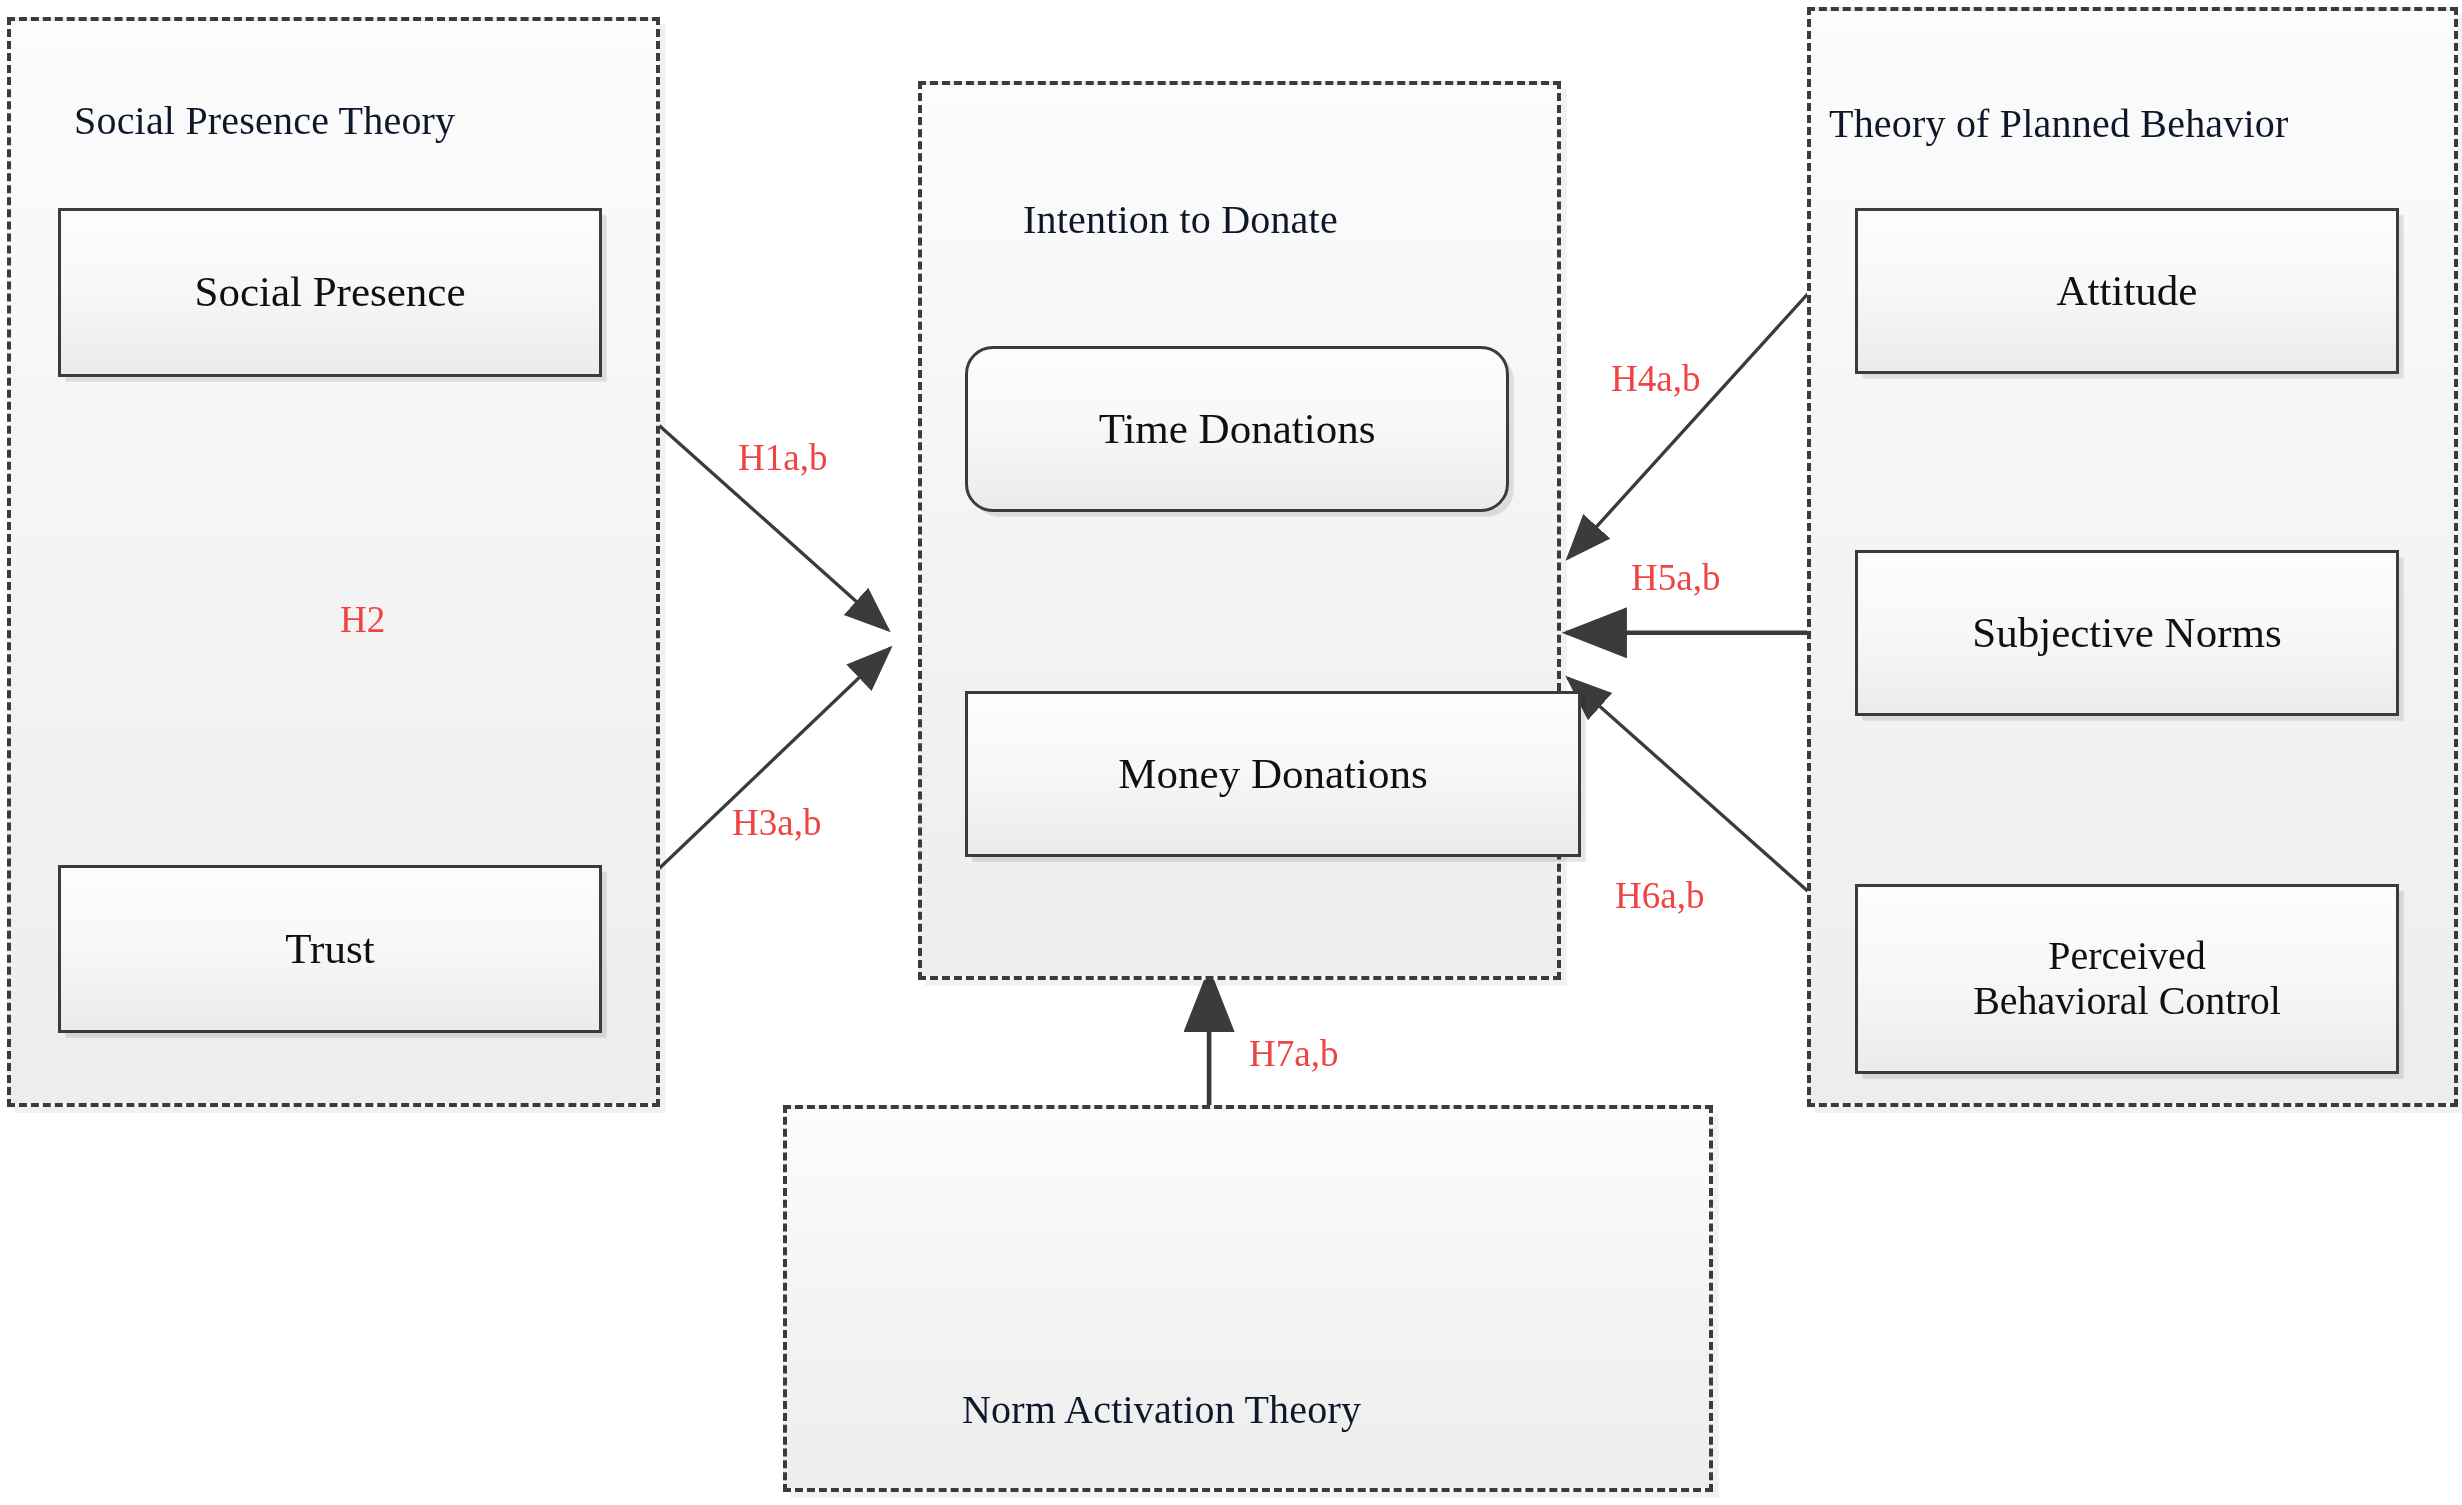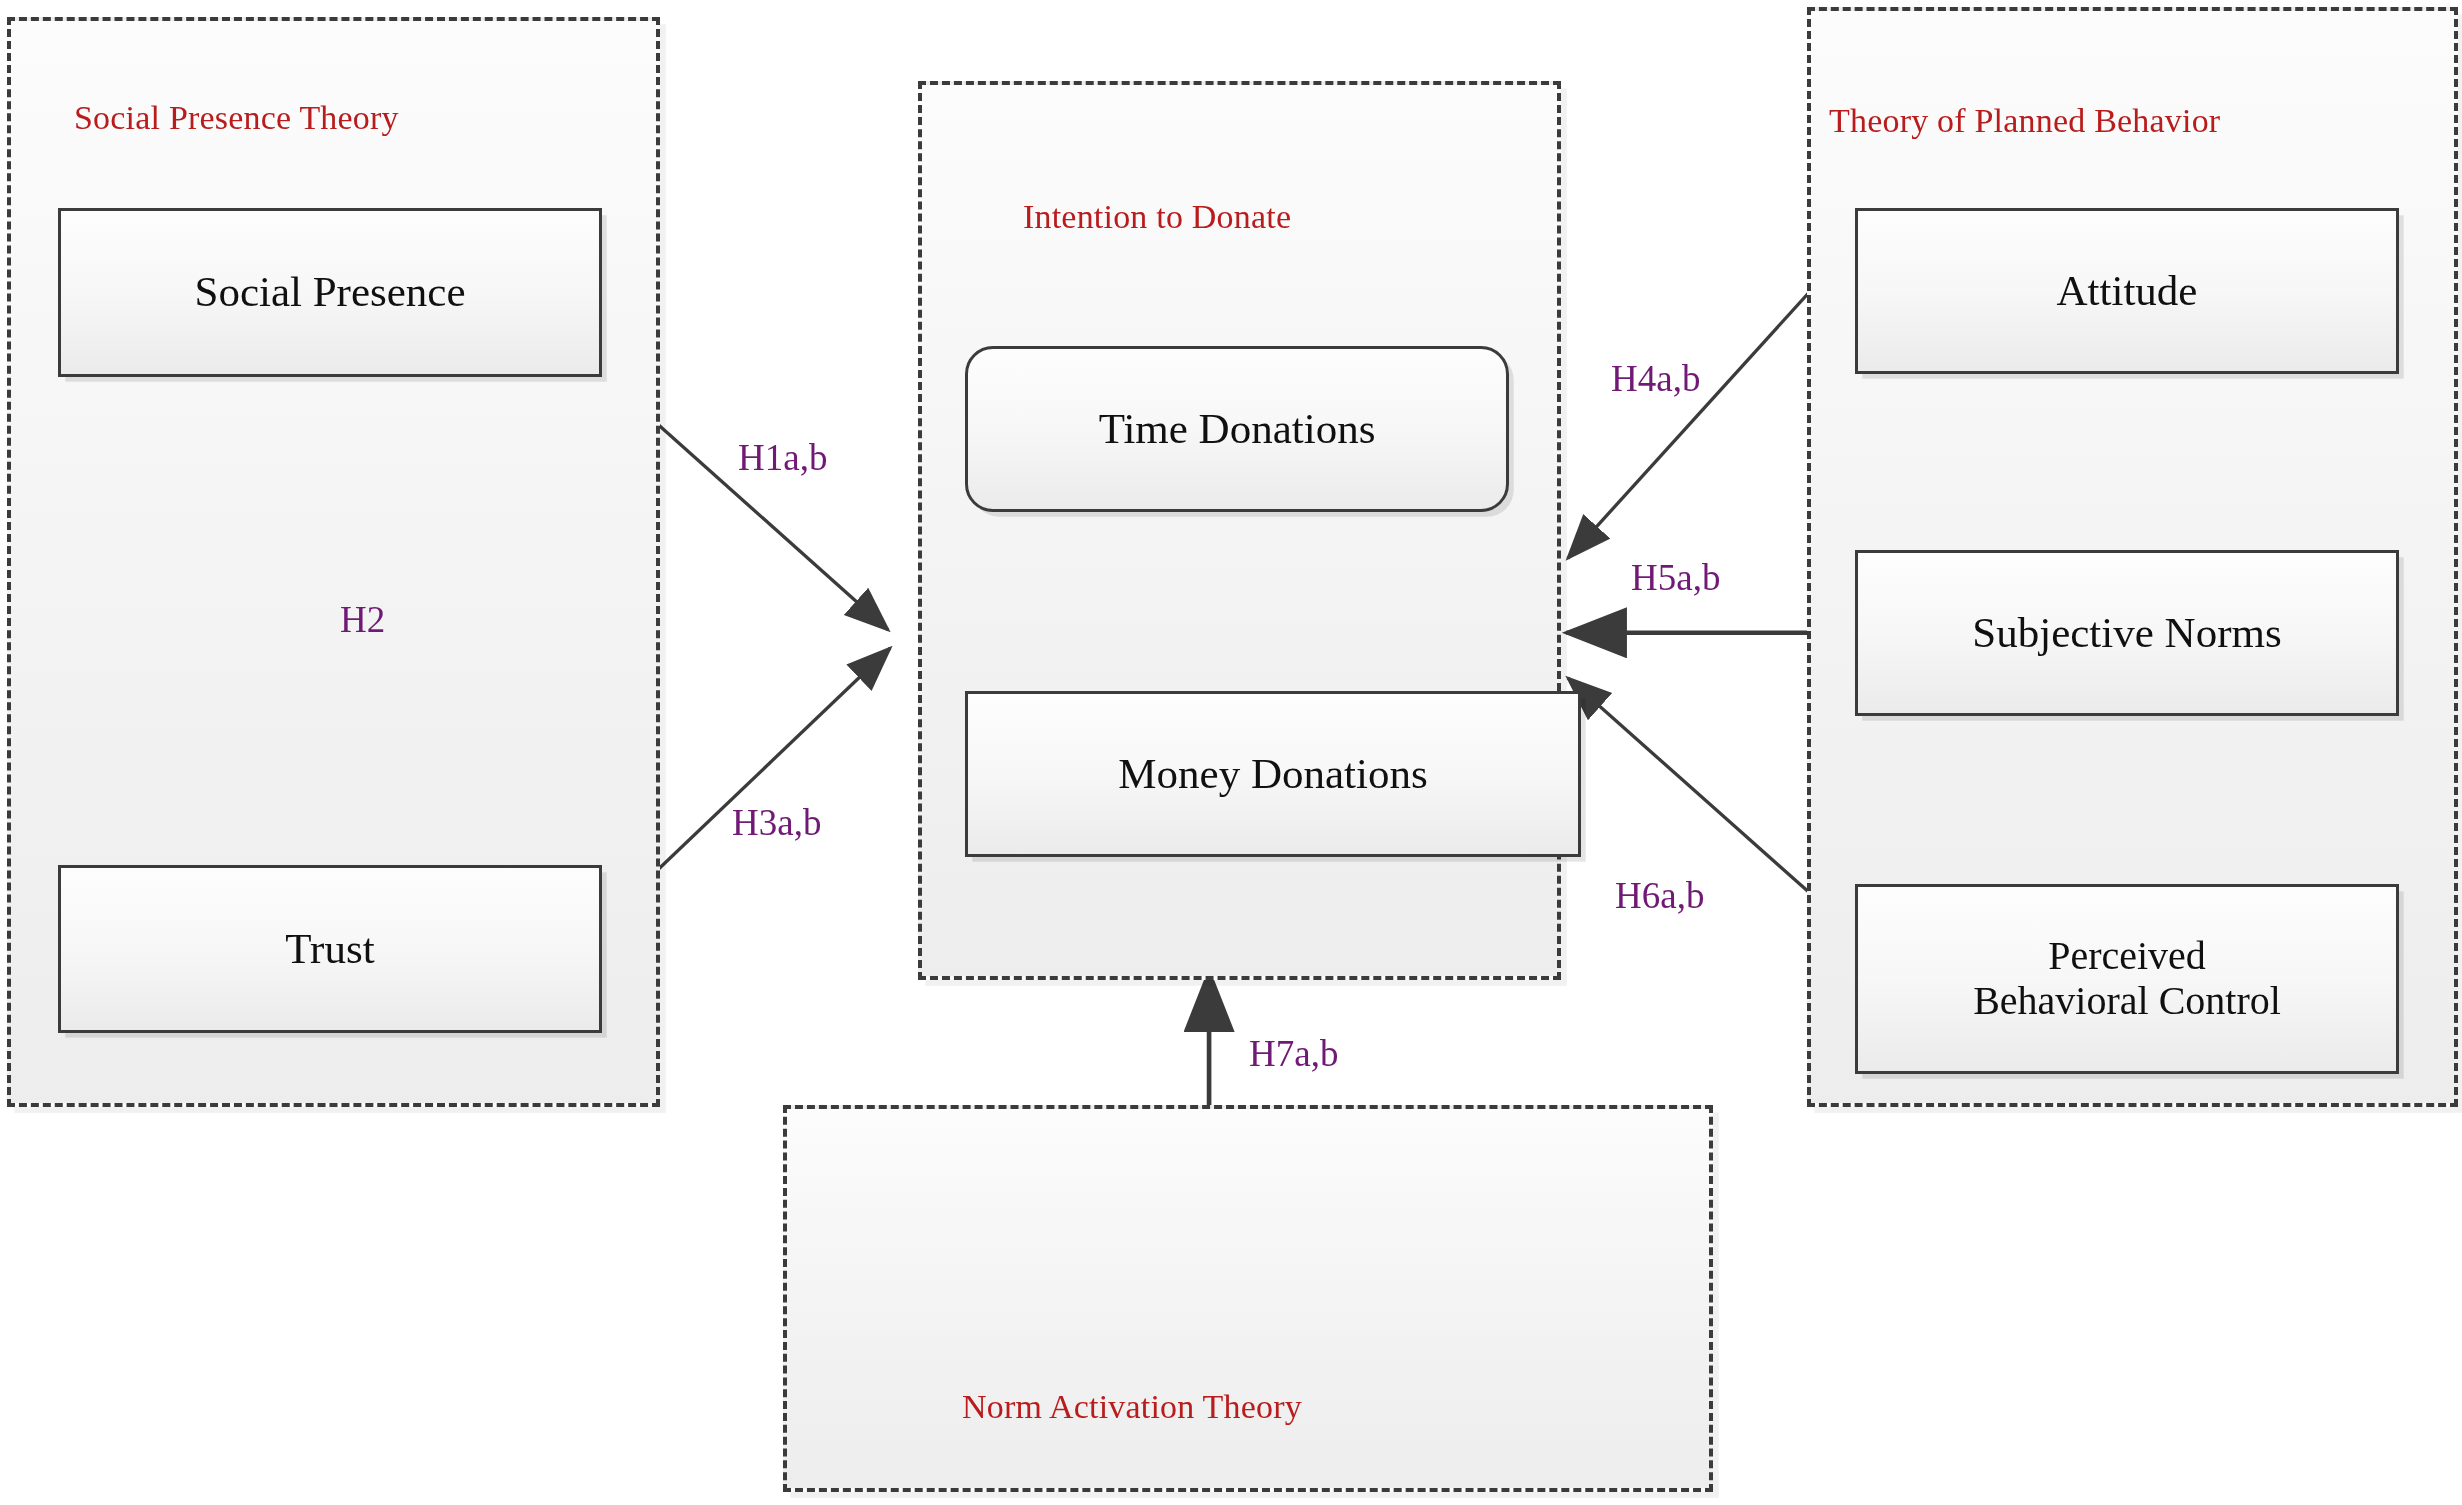--- a/index.html
+++ b/index.html
@@ -17,25 +17,25 @@
   
   .theory-box{
     position:absolute;
     box-sizing:border-box;
     border:4.7px dashed #3b3b3b;
     background:linear-gradient(180deg,#fcfcfc 0%,#f3f3f3 55%,#ededed 100%);
     box-shadow:6.6px 6.6px 0 -0.7px rgba(0,0,0,0.055);
   }
   .theory-label{
     position:absolute;
-    font-size:34px;
+    font-size:40px;
     line-height:1.05;
     letter-spacing:0.2px;
     white-space:nowrap;
-    color:#b91c1c;
+    color:#0f172a;
   }
   
   .construct{
     position:absolute;
     box-sizing:border-box;
     border:3.3px solid #3b3b3b;
     background:linear-gradient(180deg,#fdfdfd 0%,#f7f7f7 50%,#ebebeb 100%);
     box-shadow:6px 6px 0 -1.3px rgba(0,0,0,0.10);
     display:flex;
     align-items:center;
@@ -49,21 +49,21 @@
     white-space:pre;
     color:#101010;
   }
   .construct.small span{font-size:40px;}
   
   .hlabel{
     position:absolute;
     font-size:37px;
     line-height:1;
     white-space:nowrap;
-    color:#701a75;
+    color:#ef4444;
   }
   
   #arrows{
     position:absolute;
     left:0;top:0;
     width:2462px;height:1506px;
     pointer-events:none;
   }
 </style>
 </head>

